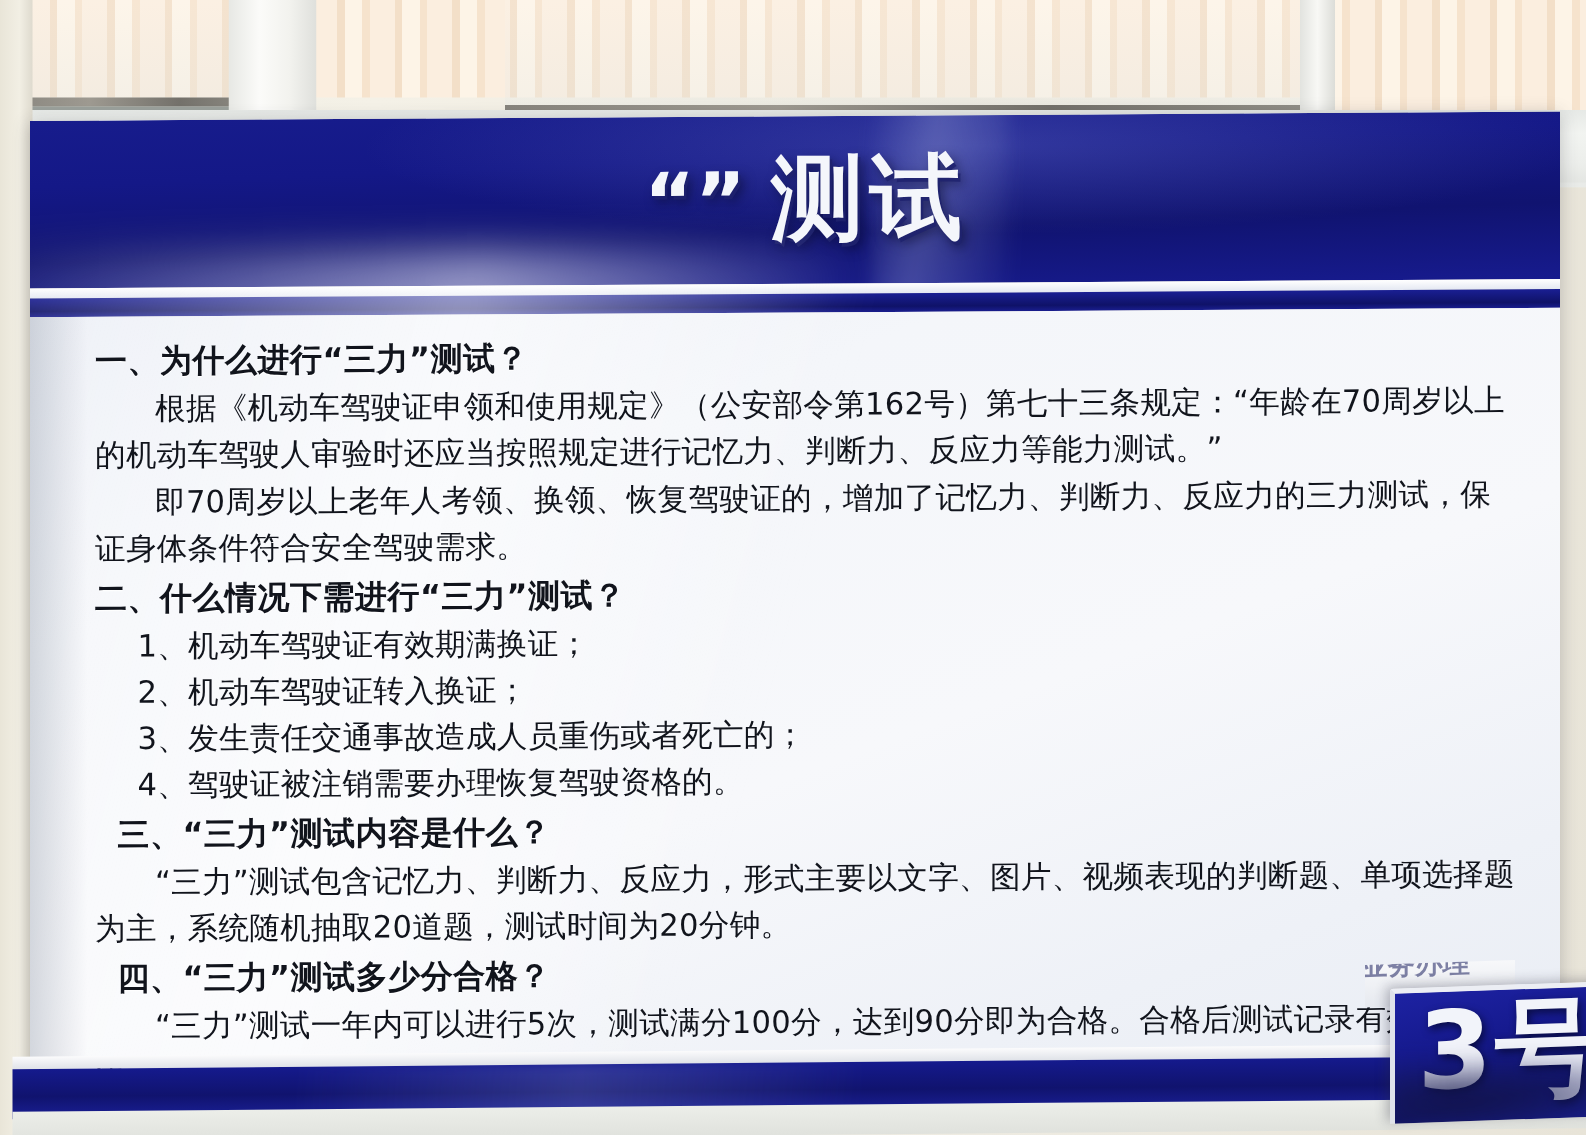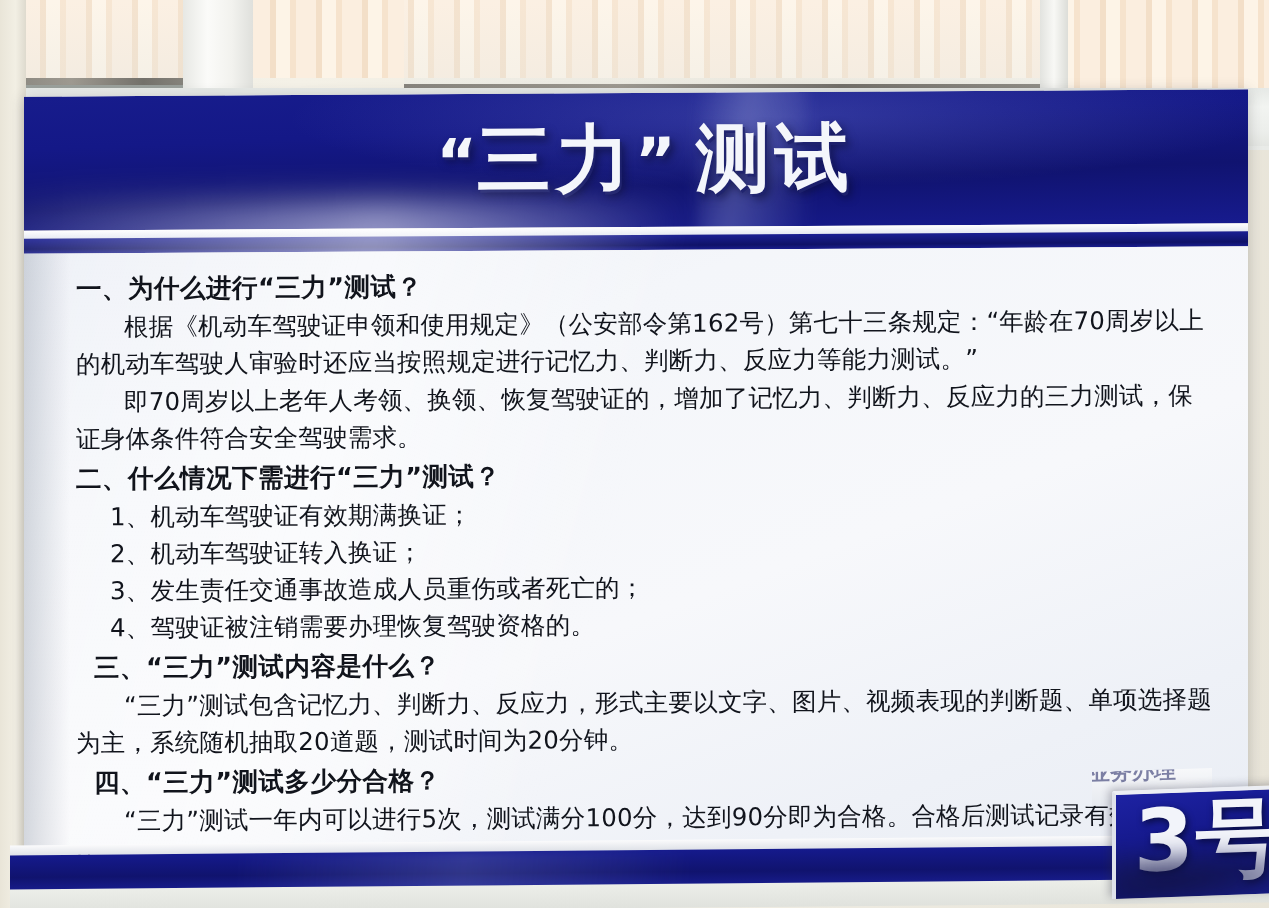--- a/index.html
+++ b/index.html
@@ -242,21 +242,20 @@
 
   <div class="board">
     <div class="board-inner">
 
       <div class="header-band">
         <div class="header-sheen"></div>
       </div>
 
       <div class="title">
         <span class="q">“</span>
-          <span>三力</span>
           <span class="q">”</span>
           <span class="tgap"></span>
           <span>测试</span>
       </div>
 
       <div class="sep-white"></div>
       <div class="sep-blue"></div>
 
       <div class="body-panel">
         <div class="body-gloss"></div>

